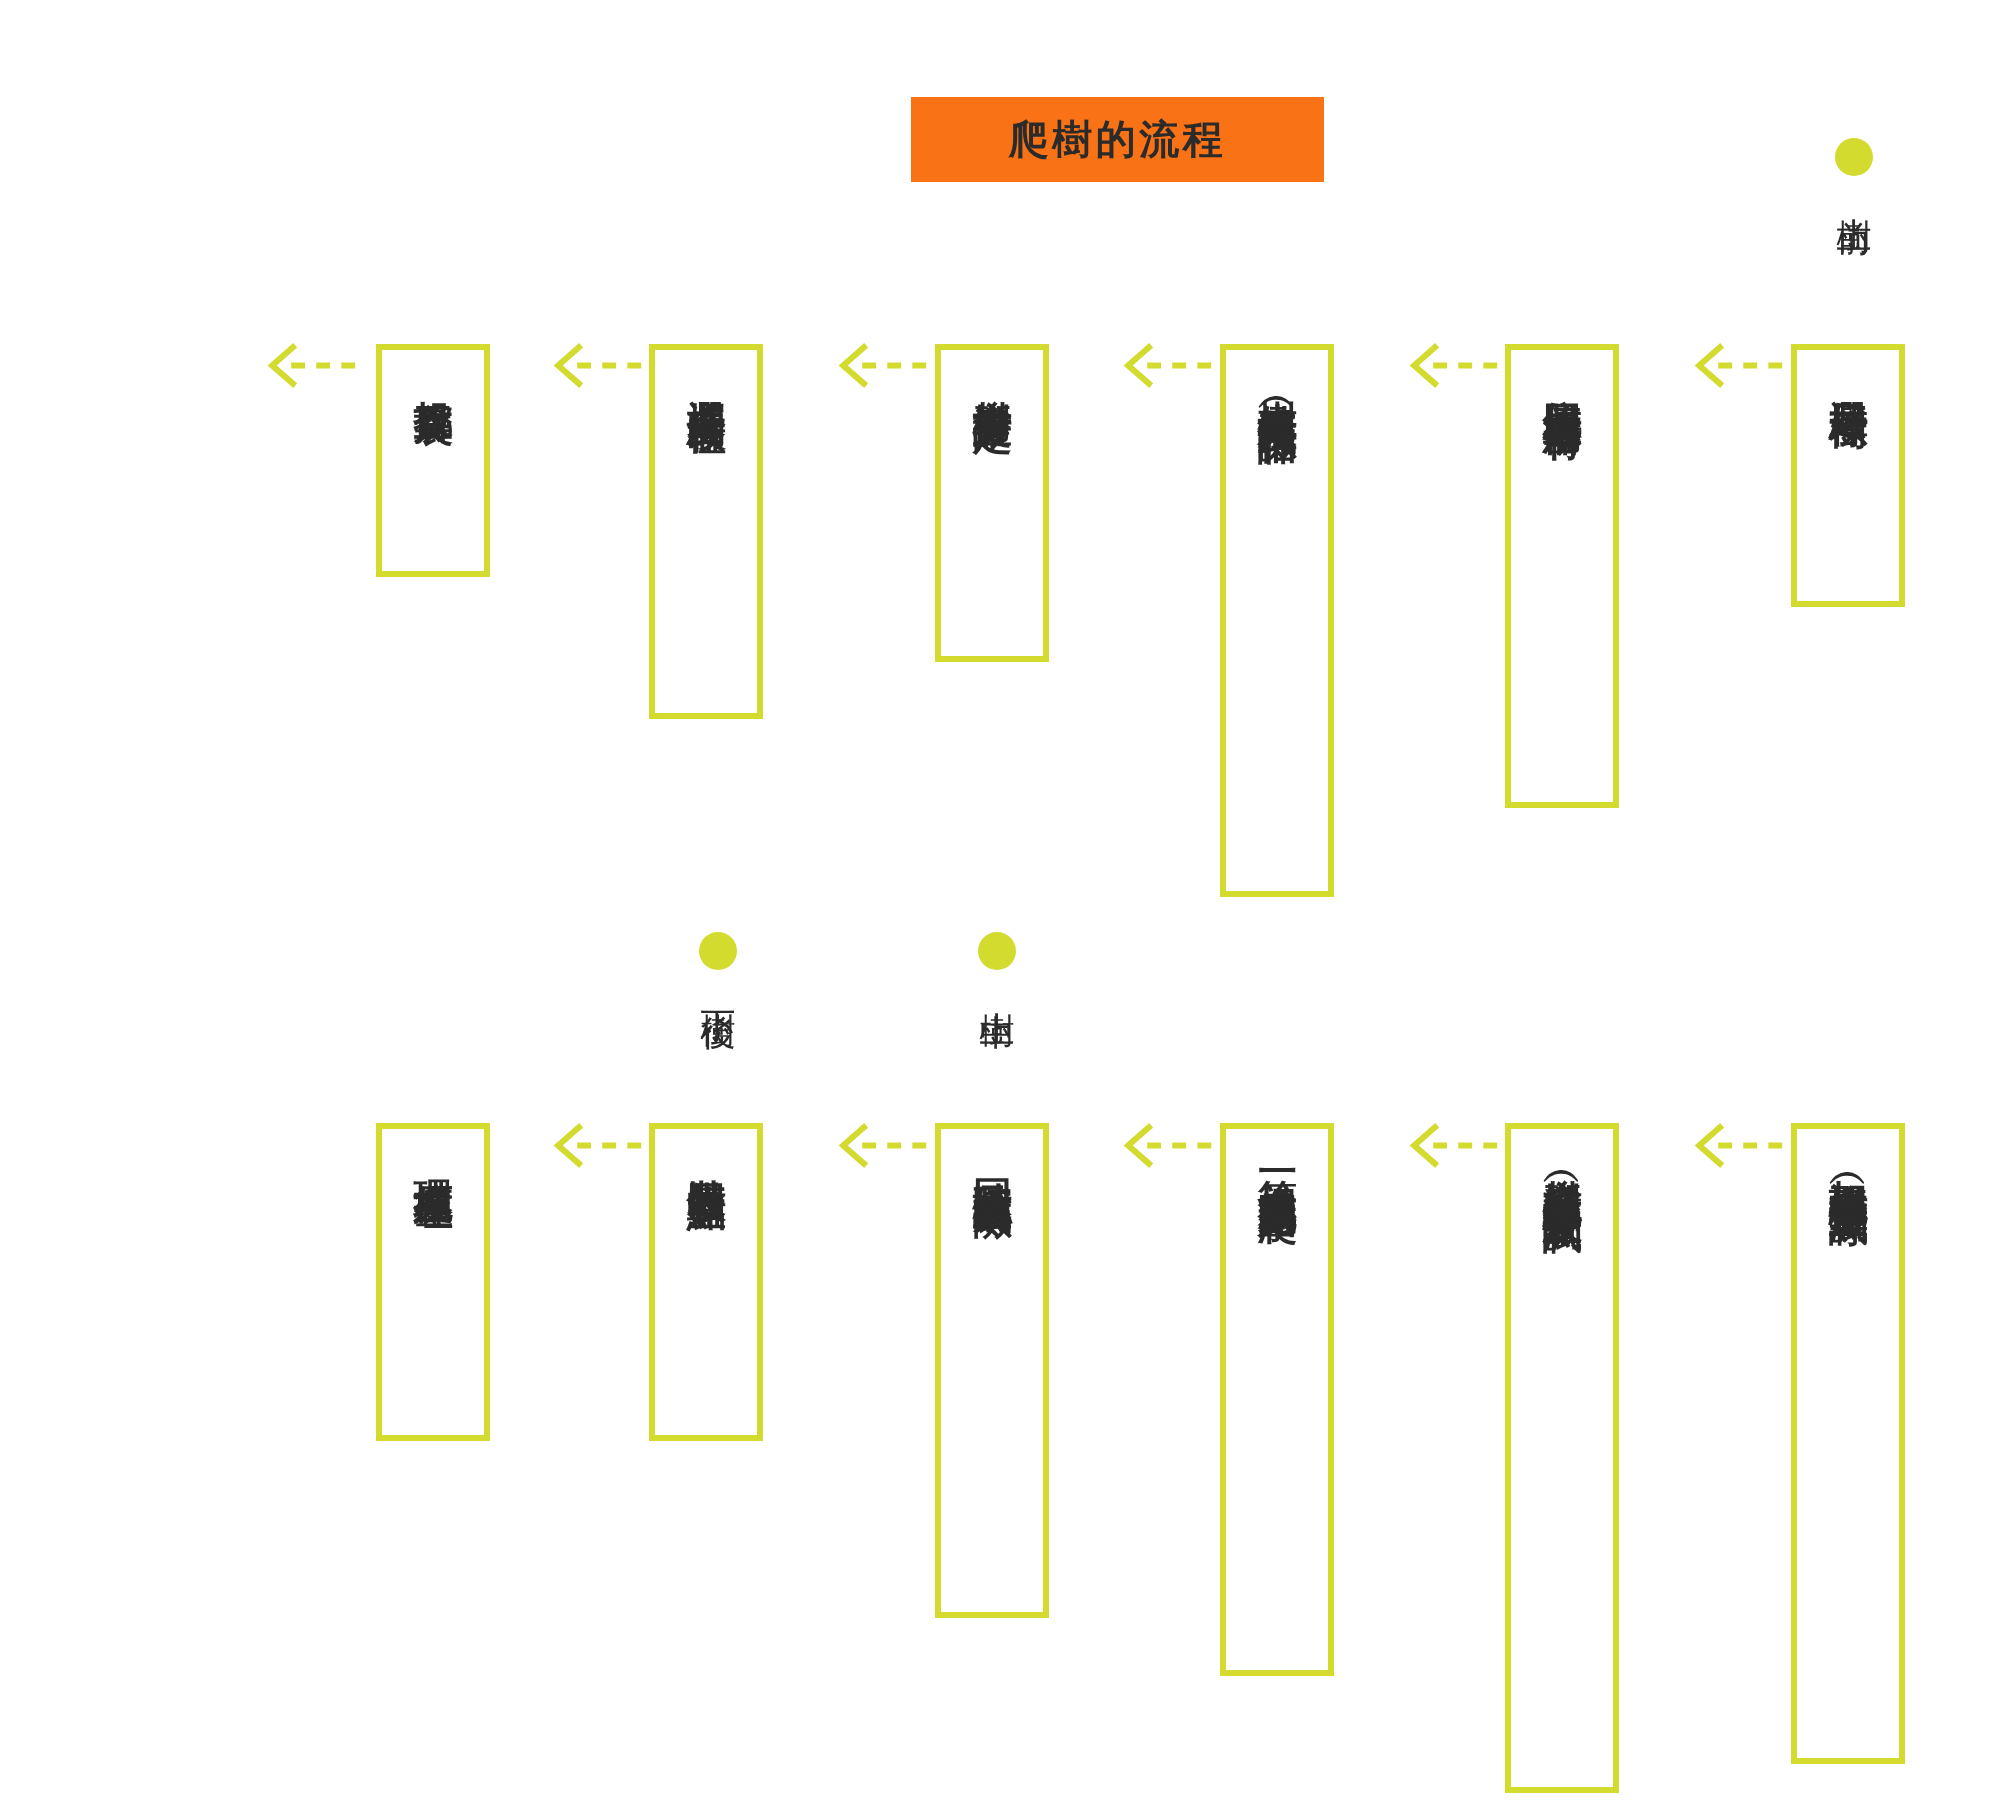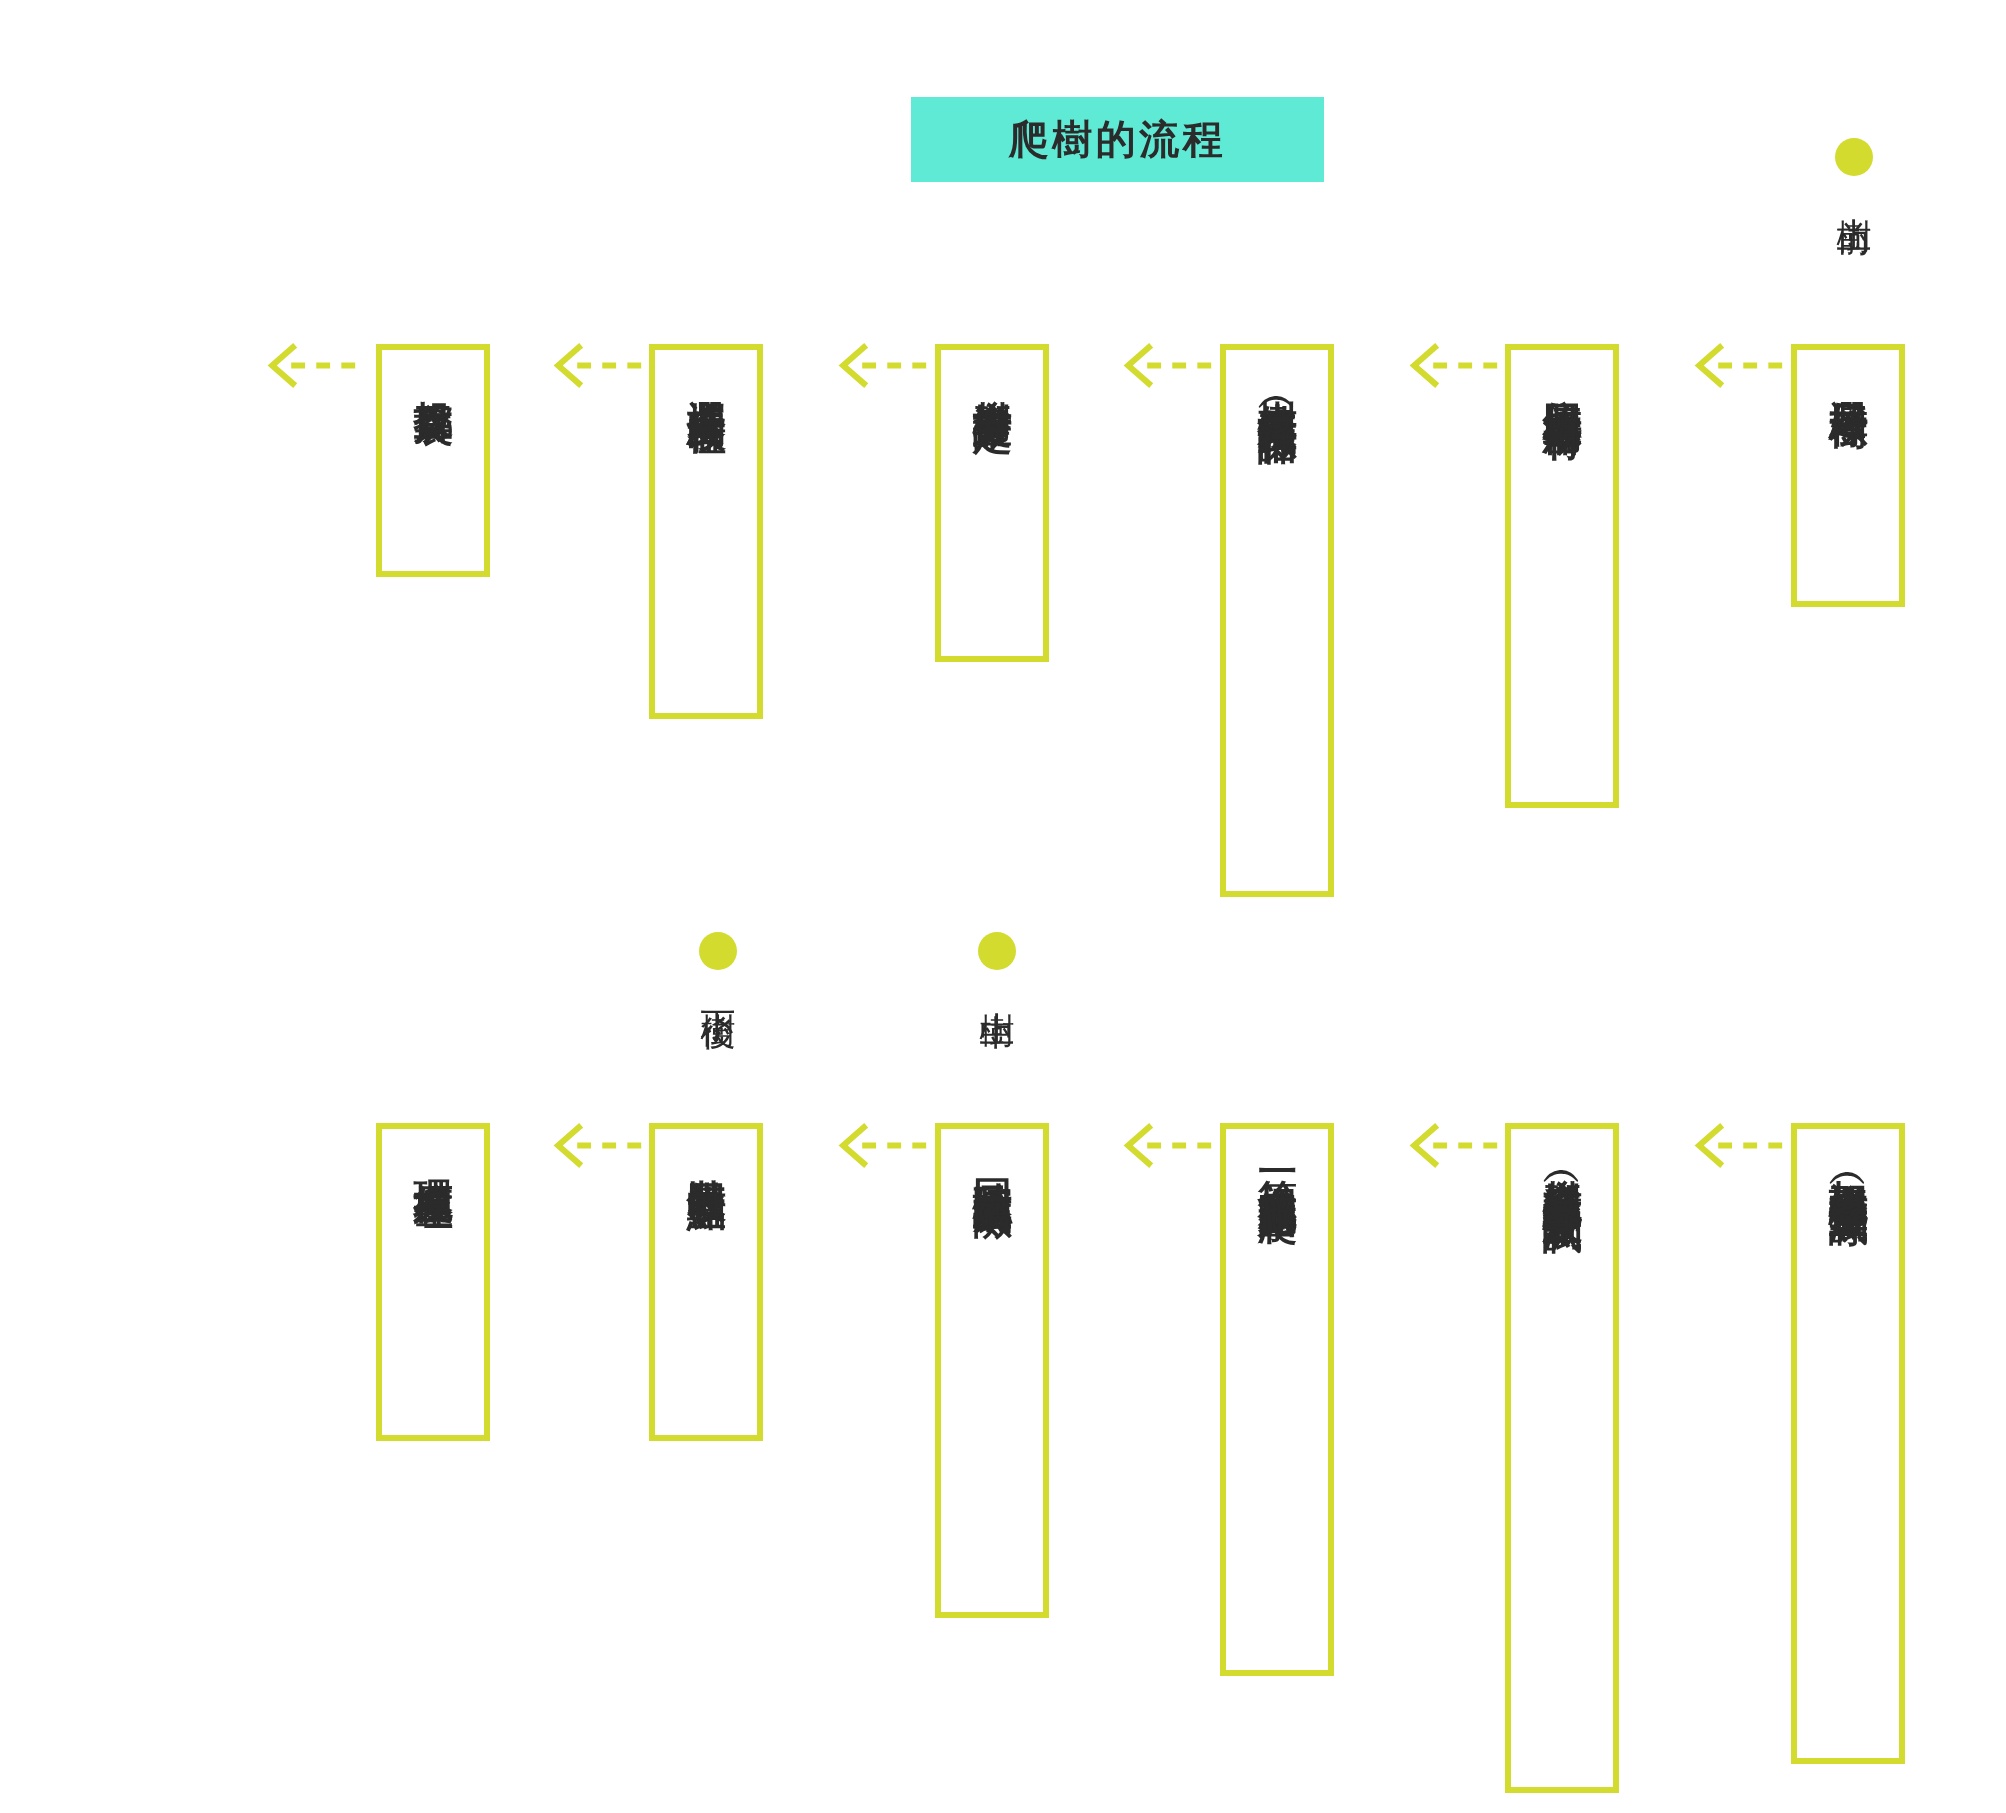--- a/index.html
+++ b/index.html
@@ -21,21 +21,21 @@
     overflow: hidden;
   }
 
   
   .title-banner {
     position: absolute;
     left: 911px;
     top: 97px;
     width: 413px;
     height: 85px;
-    background: #5eead4;
+    background: #f97316;
     display: flex;
     align-items: center;
     justify-content: center;
   }
   .title-banner .title-text {
     font-size: 40px;
     font-weight: bold;
     letter-spacing: 3.5px;
     color: #2b2b2b;
     white-space: nowrap;

